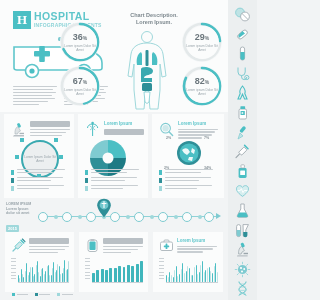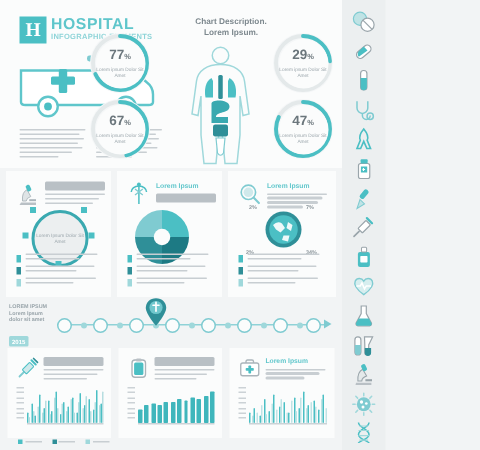--- a/index.html
+++ b/index.html
@@ -180,21 +180,21 @@
       <rect x="19" y="53" width="10" height="8" rx="1.5" fill="#2f8f98"></rect>
       <path d="M21 62 H27 L26 72 Q24 75 22 72 Z" fill="#ffffff" stroke="#7fcbd1" stroke-width=".8"></path>
     </svg>
 
     <div class="ring" style="left:60px;top:22px;">
       <svg viewBox="0 0 40 40" style="position:absolute;left:0;top:0;" width="40" height="40">
         <circle cx="20" cy="20" r="18" fill="none" stroke="#e4e9ea" stroke-width="2.6"></circle>
         <circle cx="20" cy="20" r="18" fill="none" stroke="#4bbfc4" stroke-width="2.6" stroke-dasharray="76.9 113.1" stroke-linecap="round" transform="rotate(-90 20 20)"></circle>
       </svg>
       <div class="inner">
-        <div class="pct"><span>77</span><i>%</i></div>
+        <div class="pct"><span>36</span><i>%</i></div>
         <div class="sub">Lorem ipsum Dolor Sit Amet</div>
       </div>
     </div>
 
     <div class="ring" style="left:60px;top:66px;">
       <svg viewBox="0 0 40 40" style="position:absolute;left:0;top:0;" width="40" height="40">
         <circle cx="20" cy="20" r="18" fill="none" stroke="#e4e9ea" stroke-width="2.6"></circle>
         <circle cx="20" cy="20" r="18" fill="none" stroke="#4bbfc4" stroke-width="2.6" stroke-dasharray="52 161" stroke-linecap="round" transform="rotate(-90 20 20)"></circle>
       </svg>
       <div class="inner">
@@ -213,21 +213,21 @@
         <div class="sub">Lorem ipsum Dolor Sit Amet</div>
       </div>
     </div>
 
     <div class="ring" style="left:182px;top:66px;">
       <svg viewBox="0 0 40 40" style="position:absolute;left:0;top:0;" width="40" height="40">
         <circle cx="20" cy="20" r="18" fill="none" stroke="#e4e9ea" stroke-width="2.6"></circle>
         <circle cx="20" cy="20" r="18" fill="none" stroke="#4bbfc4" stroke-width="2.6" stroke-dasharray="92.7 120.3" stroke-linecap="round" transform="rotate(-90 20 20)"></circle>
       </svg>
       <div class="inner">
-        <div class="pct"><span>47</span><i>%</i></div>
+        <div class="pct"><span>82</span><i>%</i></div>
         <div class="sub">Lorem ipsum Dolor Sit Amet</div>
       </div>
     </div>
   </div>
 
   <div class="mid">
 
     <div class="panel p1">
       <div class="phead" style="left:6px;">
         <svg class="hic" viewBox="0 0 17 17">

